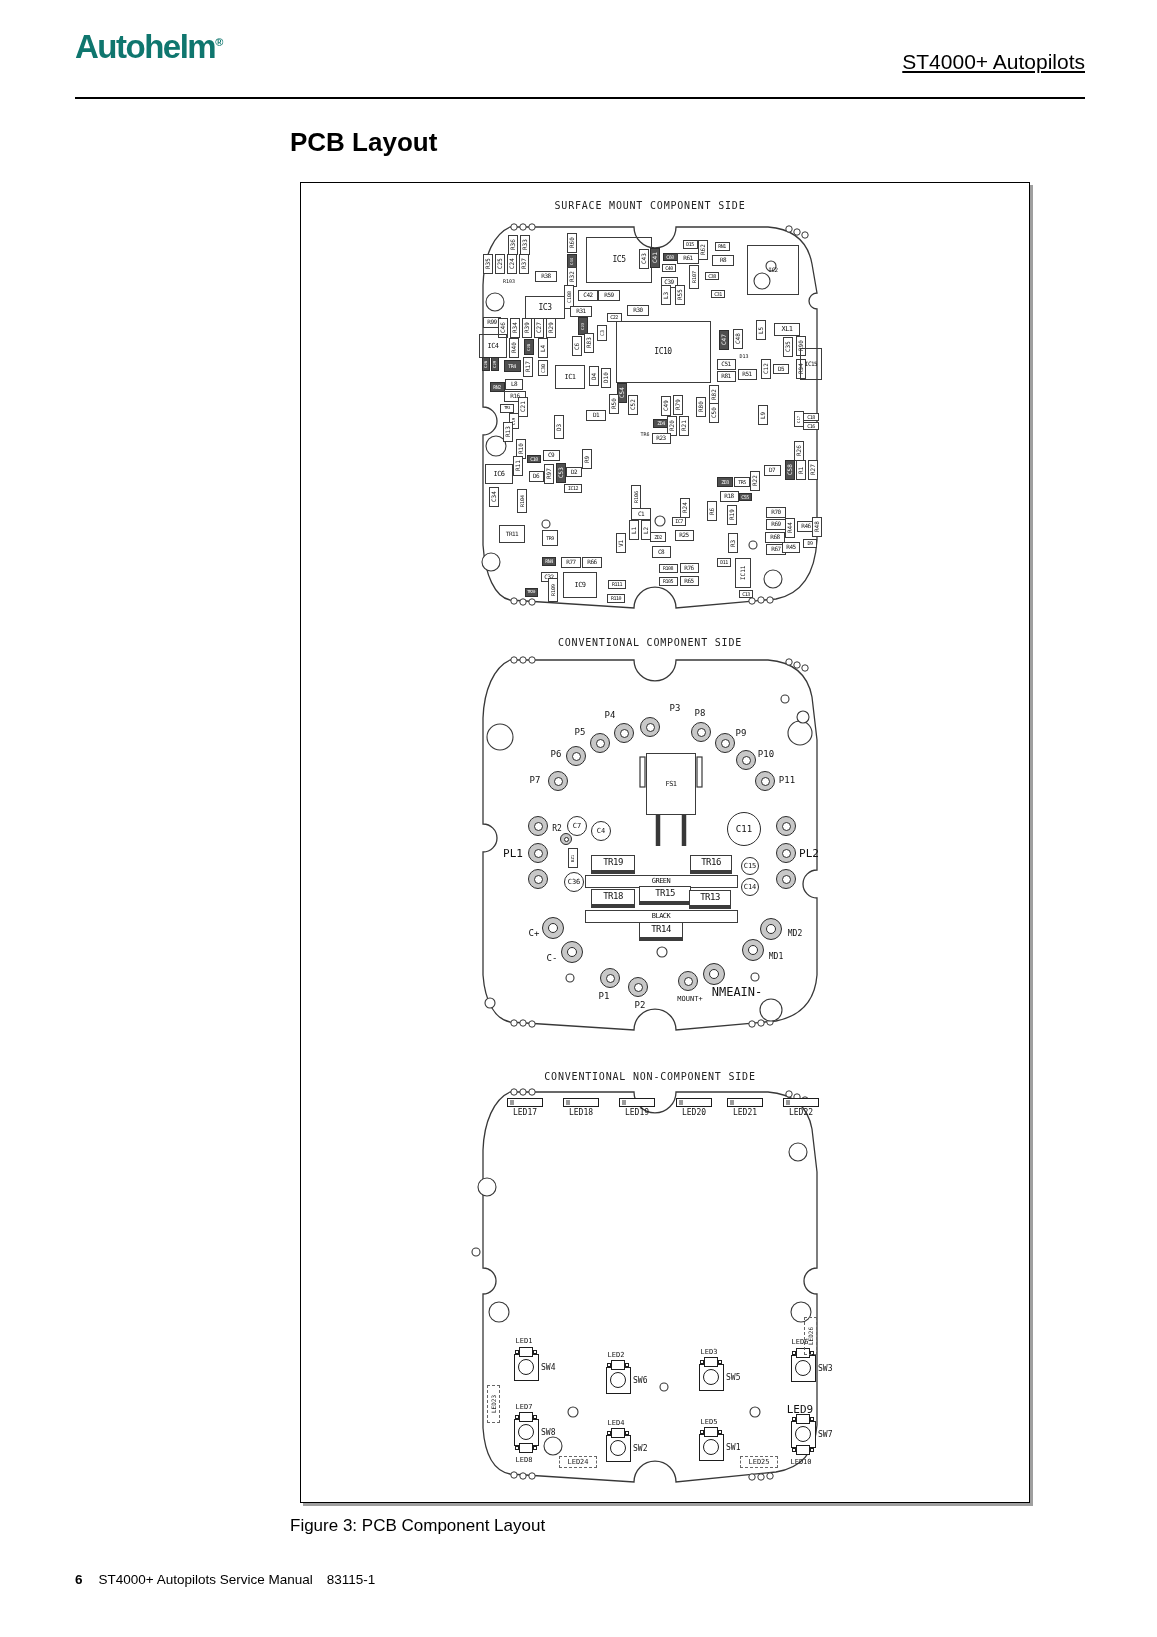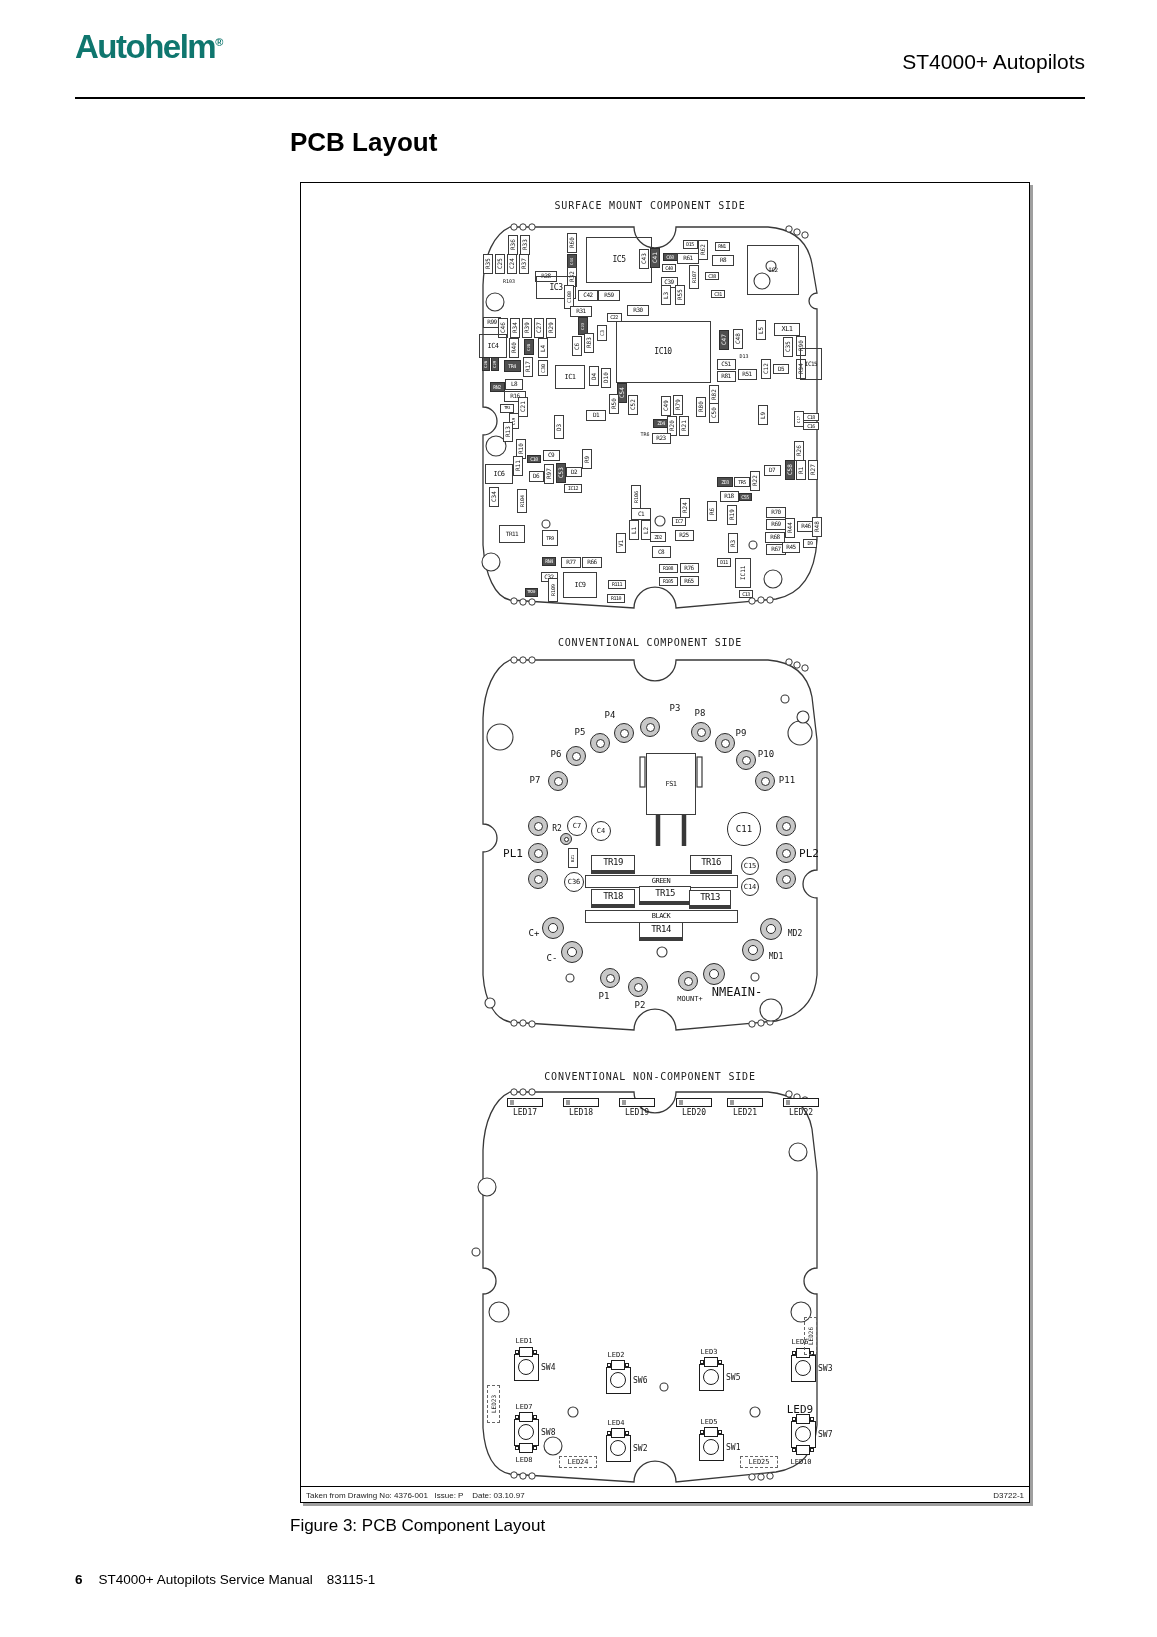--- a/index.html
+++ b/index.html
@@ -1,20 +1,20 @@
 <!DOCTYPE html>
 <html><head>
 <meta charset="utf-8">
 <style>
   html,body{margin:0;padding:0;background:#ffffff;}
   .page{position:relative;width:1157px;height:1637px;background:#fff;overflow:hidden;
         font-family:"Liberation Sans",sans-serif;color:#111;}
   .brand{position:absolute;left:75px;top:28px;font-weight:800;font-size:33px;letter-spacing:-1.5px;color:#0f766e;}
   .brand sup{font-size:11px;}
-  .product{position:absolute;right:72px;top:50px;font-size:21px;color:#000;}
+  .product{position:absolute;right:72px;top:50px;font-size:21px;color:#000;text-decoration:underline;}
   .rule{position:absolute;left:75px;top:97px;width:1010px;height:2px;background:#000;}
   .title{position:absolute;left:290px;top:127px;font-size:26px;font-weight:bold;color:#000;}
   .figure{position:absolute;left:300px;top:182px;width:730px;height:1321px;border:1.5px solid #000;
           background:#fff;box-shadow:3px 3px 0 #9f9f9f;box-sizing:border-box;}
   .btitle{position:absolute;transform:translateX(-50%);font-family:"DejaVu Sans Mono",monospace;
           font-size:10px;letter-spacing:.8px;color:#222;white-space:nowrap;}
   .figfoot{position:absolute;left:300px;top:1486px;width:730px;height:17px;border-top:1px solid #000;
            display:flex;justify-content:space-between;align-items:center;padding:0 6px;box-sizing:border-box;
            font-size:8px;color:#222;}
   .figfoot .lf{white-space:pre;}
@@ -156,21 +156,21 @@
       <div class="cmp vert" style="left: 483px; top: 254px; width: 10px; height: 20px; font-size: 6px;">R35</div>
       <div class="cmp vert" style="left: 495px; top: 254px; width: 10px; height: 20px; font-size: 6px;">C25</div>
       <div class="cmp vert" style="left: 507px; top: 254px; width: 10px; height: 20px; font-size: 6px;">C24</div>
       <div class="cmp vert" style="left: 519px; top: 254px; width: 10px; height: 20px; font-size: 6px;">R37</div>
       <div class="flt" style="left: 509px; top: 281px; font-size: 5px;">R103</div>
       <div class="cmp" style="left: 535px; top: 270.5px; width: 22px; height: 11px; font-size: 6px;">R38</div>
       <div class="cmp vert" style="left: 567px; top: 233px; width: 10px; height: 20px; font-size: 6px;">R60</div>
       <div class="cmp vert dark" style="left: 567px; top: 254px; width: 10px; height: 14px; font-size: 4px;">C44</div>
       <div class="cmp vert" style="left: 567px; top: 267px; width: 10px; height: 20px; font-size: 6px;">R32</div>
       <div class="cmp ic" style="left: 586px; top: 237px; width: 66px; height: 46px; font-size: 8px;">IC5</div>
-      <div class="cmp ic" style="left: 525px; top: 276px; width: 40px; height: 23px; font-size: 8px; margin-left: 11px;">IC3</div>
+      <div class="cmp ic" style="left: 525px; top: 296px; width: 40px; height: 23px; font-size: 8px;">IC3</div>
       <div class="cmp vert" style="left: 564px; top: 285px; width: 10px; height: 24px; font-size: 5px;">C108</div>
       <div class="cmp" style="left: 578px; top: 289.5px; width: 20px; height: 11px; font-size: 6px;">C42</div>
       <div class="cmp" style="left: 598px; top: 289.5px; width: 22px; height: 11px; font-size: 6px;">R59</div>
       <div class="cmp" style="left: 570px; top: 305.5px; width: 22px; height: 11px; font-size: 6px;">R31</div>
       <div class="cmp" style="left: 606.5px; top: 312.5px; width: 15px; height: 9px; font-size: 5px;">C22</div>
       <div class="cmp" style="left: 627px; top: 304.5px; width: 22px; height: 11px; font-size: 6px;">R30</div>
       <div class="cmp" style="left: 483px; top: 316.5px; width: 18px; height: 11px; font-size: 6px;">R99</div>
       <div class="cmp vert" style="left: 498px; top: 318px; width: 10px; height: 20px; font-size: 6px;">C46</div>
       <div class="cmp vert" style="left: 510px; top: 318px; width: 10px; height: 20px; font-size: 6px;">R34</div>
       <div class="cmp vert" style="left: 522px; top: 318px; width: 10px; height: 20px; font-size: 6px;">R39</div>
@@ -483,24 +483,20 @@
       <div class="led" style="left: 519px; top: 1443px; width: 14px; height: 10px;"></div>
       <div class="flt" style="left: 524px; top: 1460px; font-size: 7px;">LED8</div>
       <div class="led" style="left: 796px; top: 1445px; width: 14px; height: 10px;"></div>
       <div class="flt" style="left: 801px; top: 1462px; font-size: 7px;">LED10</div>
       <div class="dashbox vert" style="left: 486.5px; top: 1385px; width: 13px; height: 38px; font-size: 6px;">LED23</div>
       <div class="dashbox vert" style="left: 803.5px; top: 1317px; width: 13px; height: 38px; font-size: 6px;">LED26</div>
       <div class="dashbox" style="left: 559px; top: 1456px; width: 38px; height: 12px; font-size: 7px;">LED24</div>
       <div class="dashbox" style="left: 740px; top: 1456px; width: 38px; height: 12px; font-size: 7px;">LED25</div>
     </div>
 
-  <div class="figfoot">
-    <span class="lf">Taken from Drawing No: 4376-001   Issue: P    Date: 03.10.97</span>
-    <span>D3722-1</span>
-  </div>
 
   <div class="caption">Figure 3: PCB Component Layout</div>
 
   <div class="pfoot">
     <span class="num">6</span><span>ST4000+ Autopilots Service Manual</span><span class="code">83115-1</span>
   </div>
 
 </div>
 
 </body></html>

